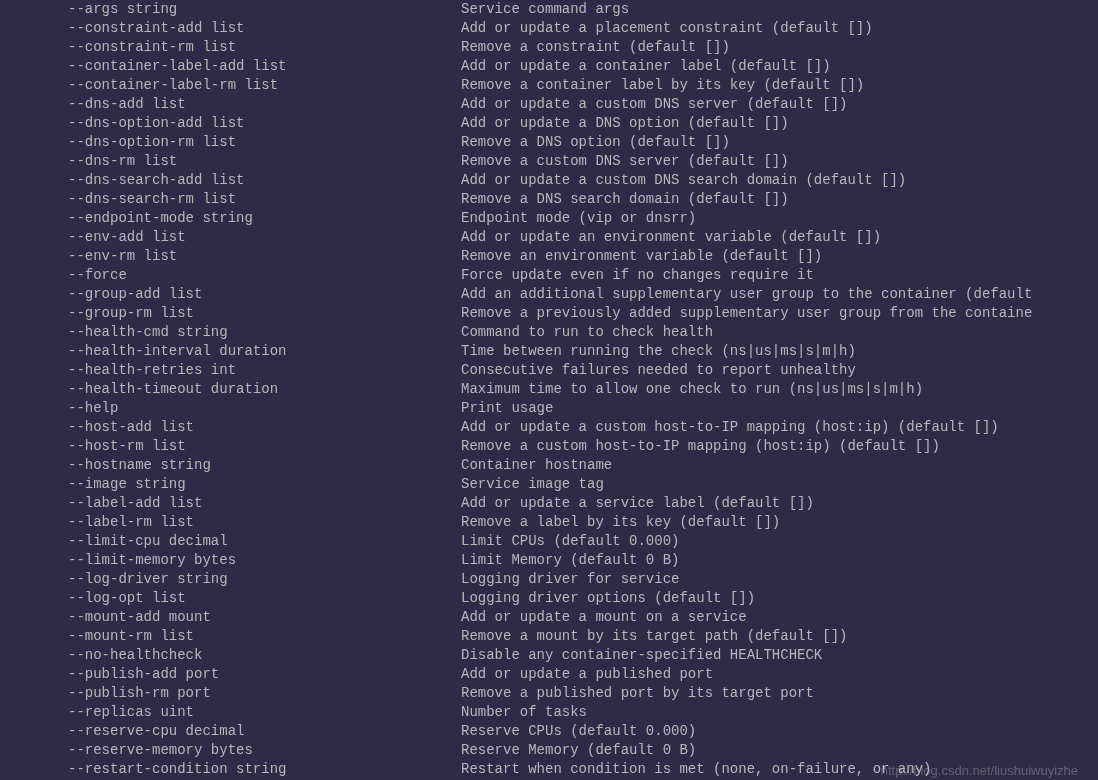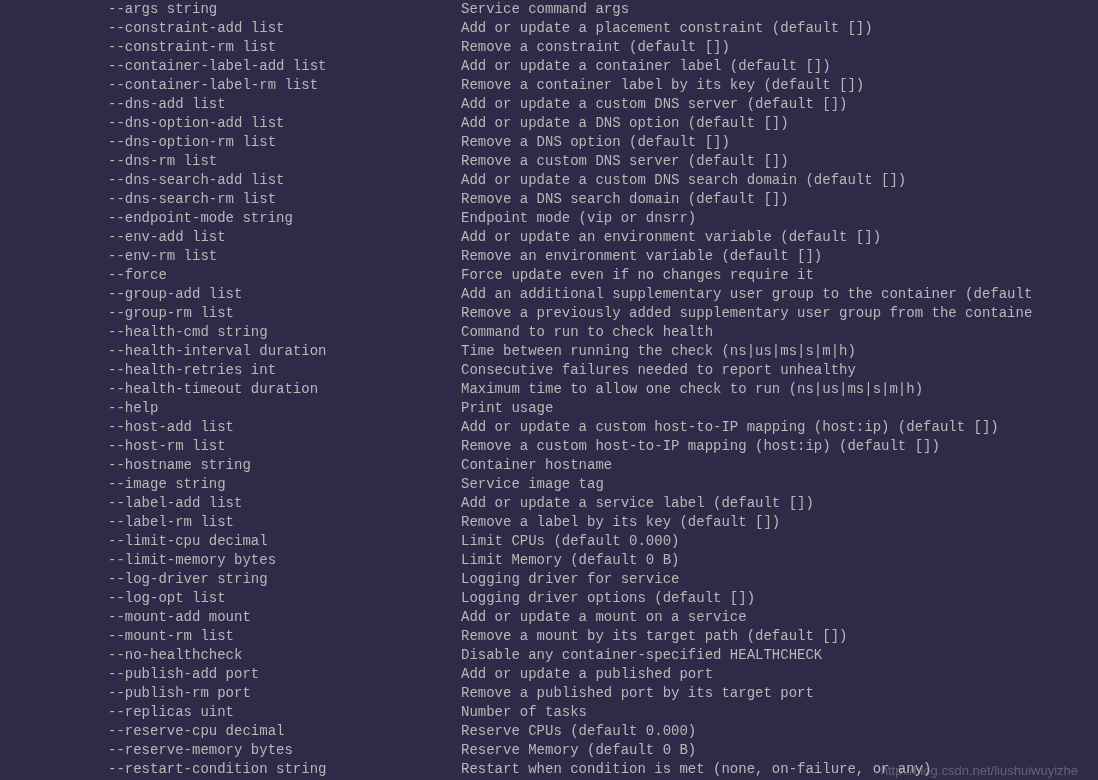--- a/index.html
+++ b/index.html
@@ -21,21 +21,21 @@
     }
     .terminal {
       padding: 0;
       white-space: pre;
     }
     .option-row {
       display: flex;
       white-space: pre;
     }
     .option-flag {
-      padding-left: 108px;
+      padding-left: 68px;
       width: 417px;
       flex-shrink: 0;
     }
     .option-desc {
       flex: 1;
       overflow: hidden;
       margin-left: 44px;
     }
     .watermark {
       position: absolute;

